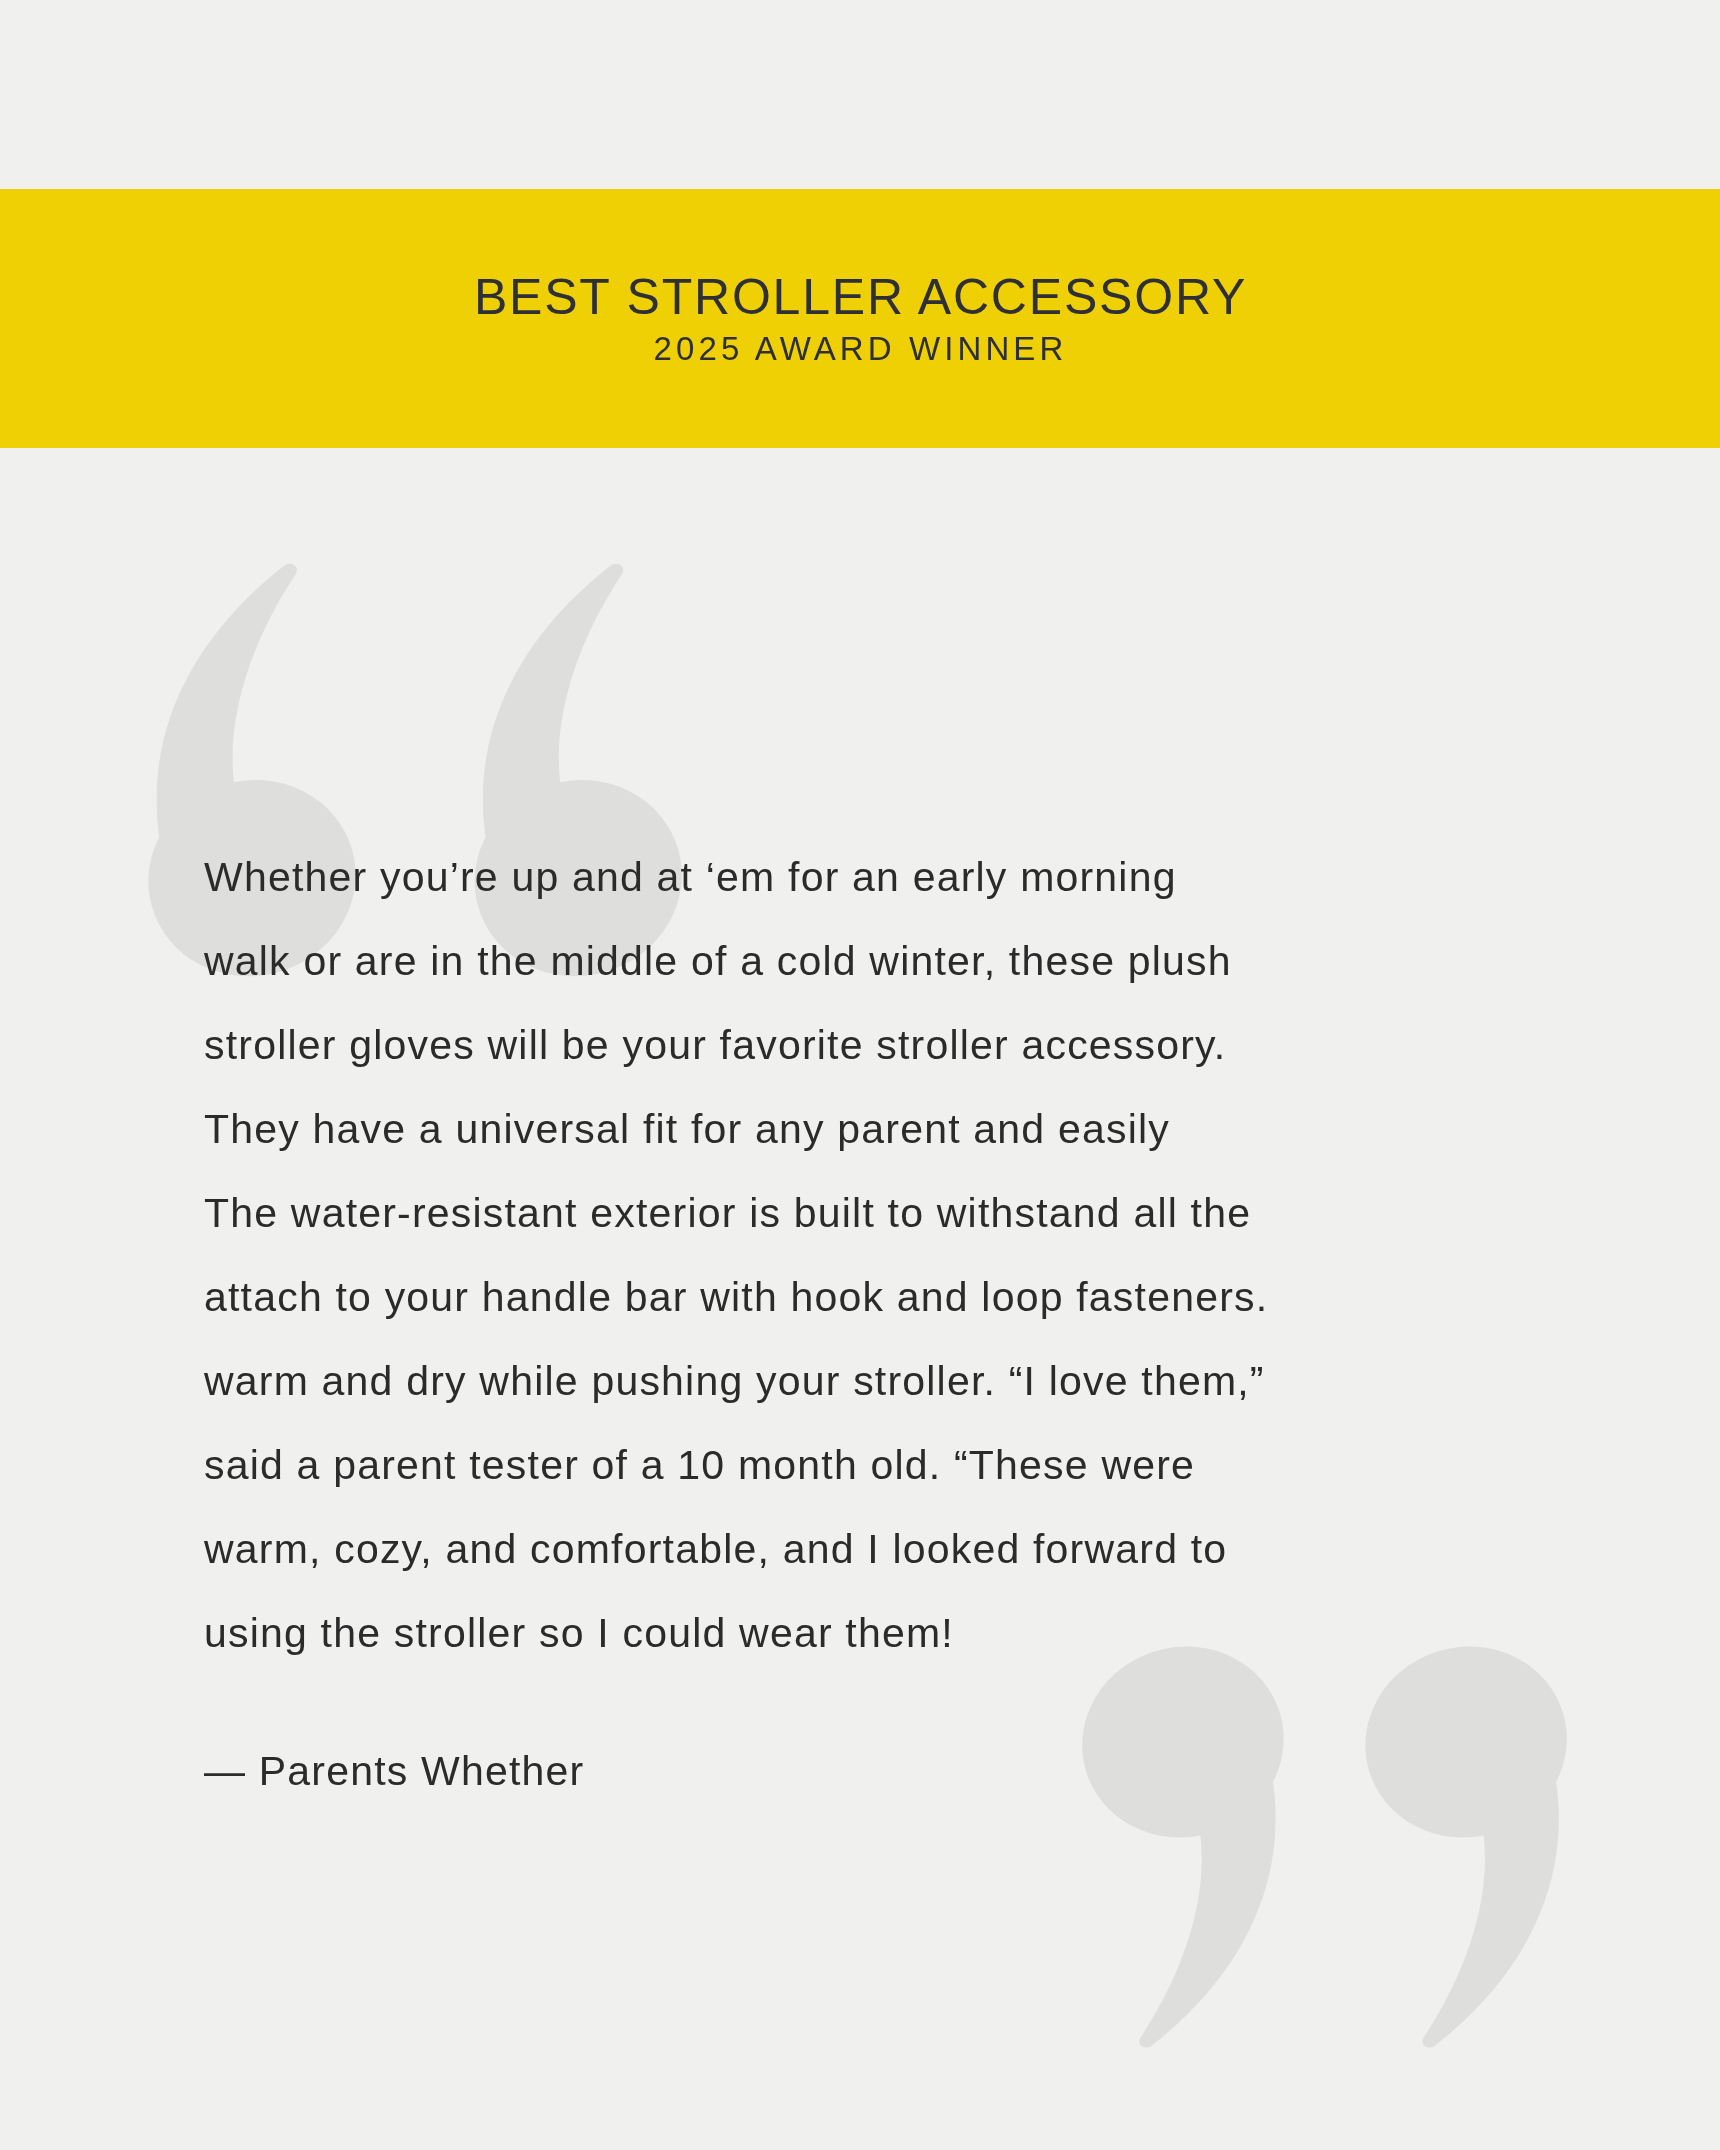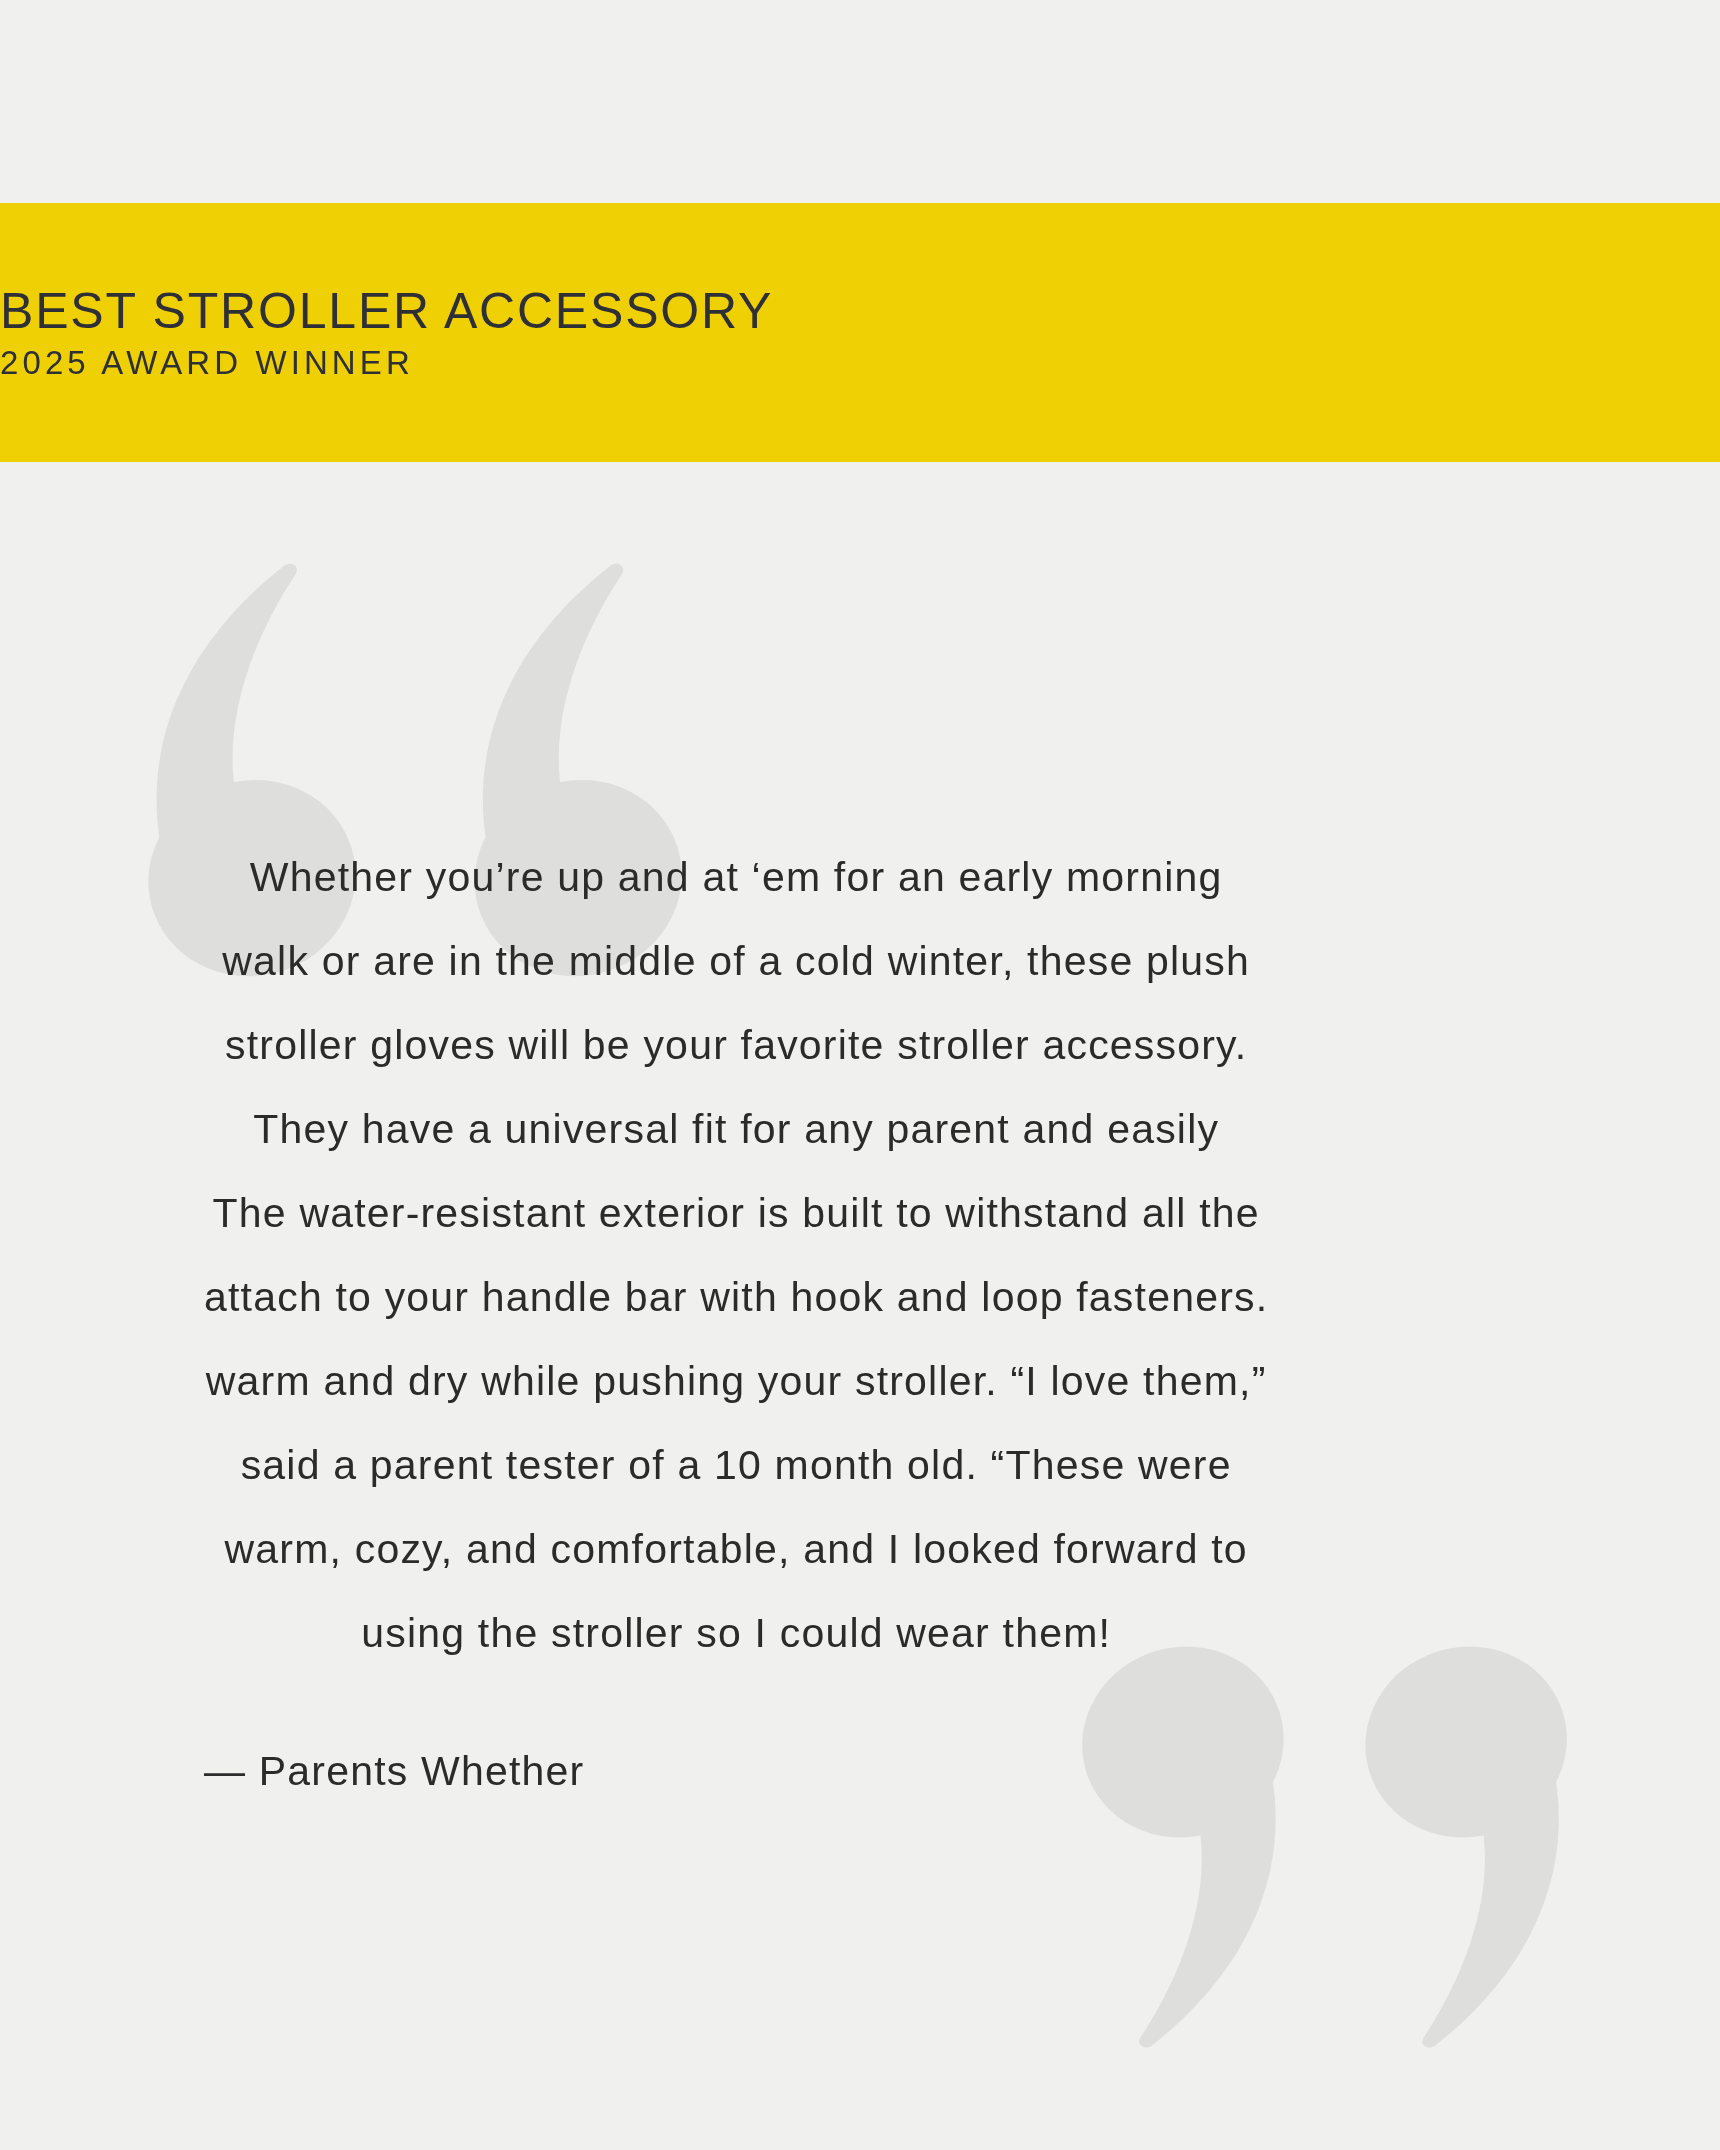--- a/index.html
+++ b/index.html
@@ -12,26 +12,27 @@
     height: 2151px;
     background: var(--page-bg, #F0F0EF);
     font-family: "Liberation Sans", sans-serif;
     overflow: hidden;
   }
 
   
   .banner {
     position: absolute;
     left: 0;
-    top: 203px;
+    top: 189px;
     width: 100%;
     height: 259px;
     background: var(--banner-bg, #EFD004);
     display: flex;
     flex-direction: column;
+    align-items: center;
     justify-content: center;
     gap: 10.6px;
     z-index: 2;
   }
   .banner-title {
     font-size: 50px;
     font-weight: 300;
     letter-spacing: 1.8px;
     line-height: 1;
     color: var(--banner-text, #2F3035);
@@ -59,21 +60,21 @@
   .quote-text {
     position: absolute;
     left: 204px;
     top: 835px;
     z-index: 3;
     color: var(--quote-text, #2B2B2B);
     font-size: 41px;
     line-height: 84px;
     letter-spacing: 1.2px;
   }
-  .quote-line { white-space: nowrap; text-align: center; }
+  .quote-line { white-space: nowrap; }
   .attribution {
     margin-top: 54px;
     white-space: nowrap;
   }
 </style>
 </head>
 <body>
 
 <div class="canvas">
 

